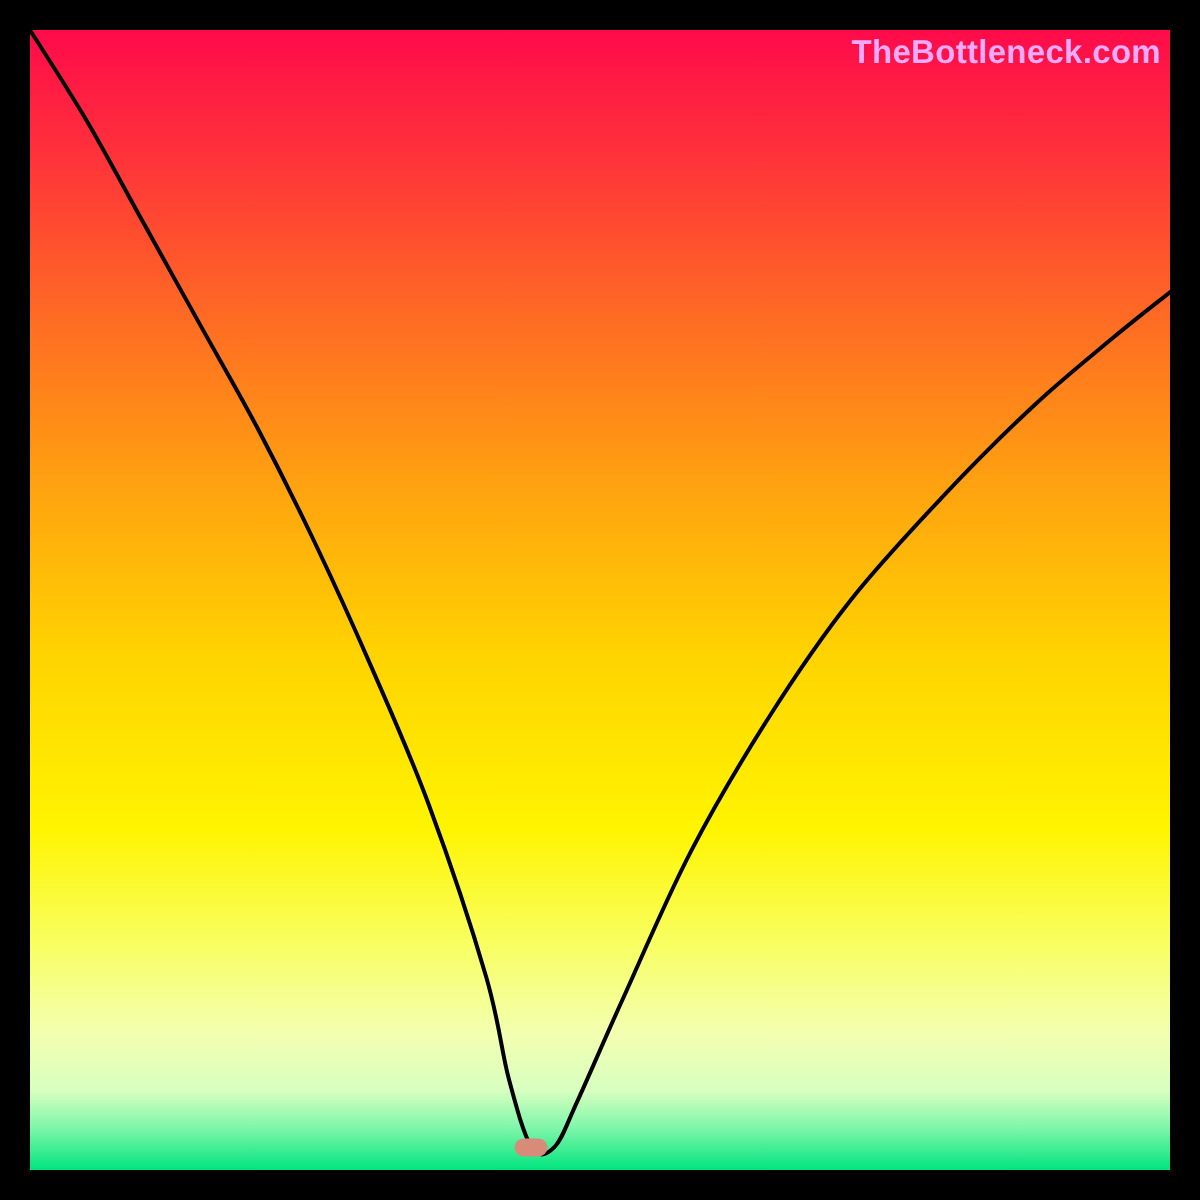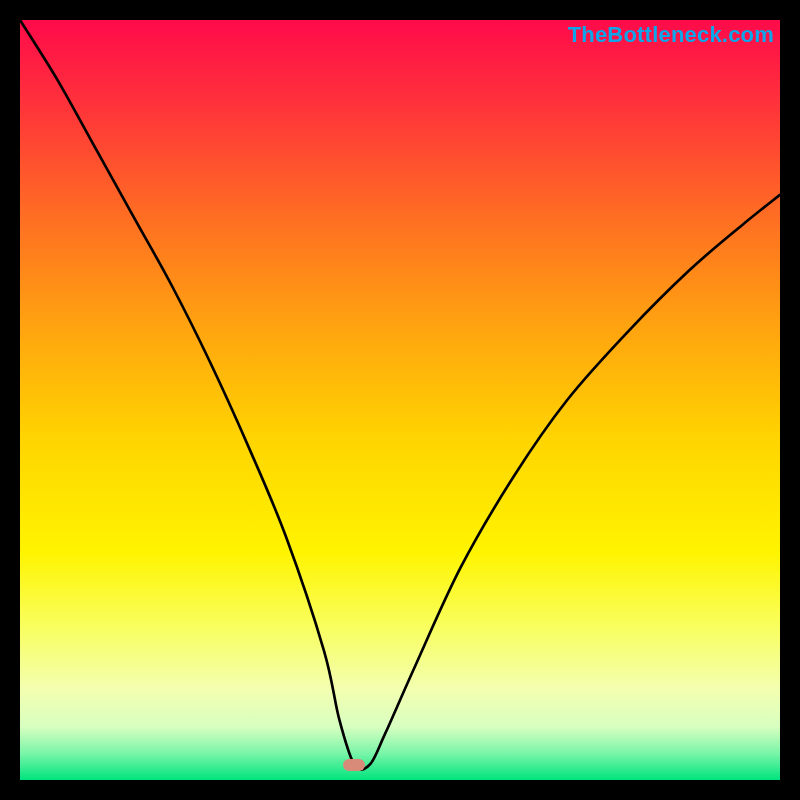--- a/index.html
+++ b/index.html
@@ -28,21 +28,21 @@
   .gradient-bg {
     position: absolute;
     inset: 0;
   }
   .watermark {
     position: absolute;
     top: 2px;
     right: 6px;
     font-size: 22px;
     font-weight: 600;
-    color: #0ea5e9;
+    color: #f0abfc;
     letter-spacing: 0.2px;
     pointer-events: none;
   }
   svg.curve-layer {
     position: absolute;
     inset: 0;
     width: 100%;
     height: 100%;
     overflow: visible;
   }

